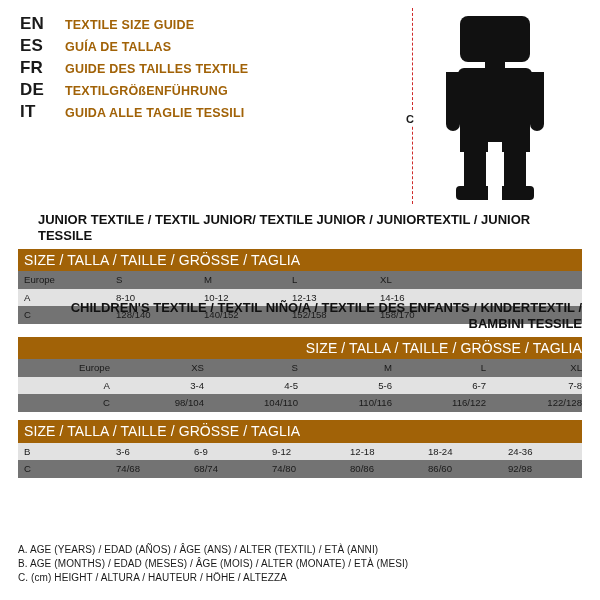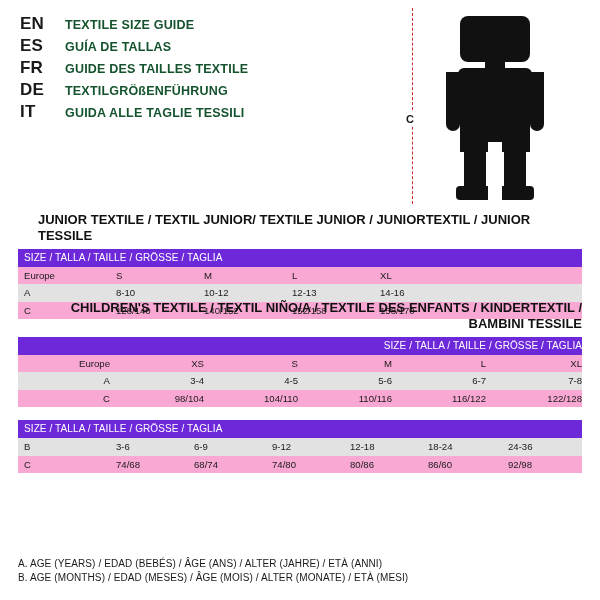--- a/index.html
+++ b/index.html
@@ -38,21 +38,21 @@
     width: 45px;
     font-size: 17px;
     font-weight: bold;
     letter-spacing: 0.2px;
     color: #1a1a1a;
   }
   .lang-title {
     font-size: 12.5px;
     font-weight: bold;
     letter-spacing: 0.2px;
-    color: #14532d;
+    color: #a16207;
   }
 
   
   .figure-area {
     position: absolute;
     right: 26px;
     top: 8px;
     width: 170px;
     height: 200px;
   }
@@ -102,32 +102,32 @@
     table-layout: fixed;
   }
   table.sizes td {
     font-size: 9.6px;
     padding: 3px 0 3px 6px;
     color: #1a1a1a;
     vertical-align: middle;
     line-height: 1.2;
   }
   tr.band td {
-    background: #6d28d9;
+    background: #a16207;
     color: #ffffff;
-    font-size: 10px;
+    font-size: 14px;
     font-weight: normal;
     padding: 3px 0 3px 6px;
     letter-spacing: 0.1px;
   }
   tr.shaded td {
     background: #e2e2e2;
   }
   tr.plain td {
-    background: #f9a8d4;
+    background: #737373;
   }
 
   
   .footnotes {
     position: absolute;
     left: 18px;
     bottom: 14px;
     width: 564px;
   }
   .footnotes div {
@@ -311,17 +311,18 @@
         <td>74/80</td>
         <td>80/86</td>
         <td>86/60</td>
         <td>92/98</td>
       </tr>
     </tbody>
       </table>
   </div>
 
   <div class="footnotes">
-    <div>A. AGE (YEARS) / EDAD (BEBÉS) / ÂGE (ANS) / ALTER (JAHRE) / ETÀ (ANNI)</div>
+    <div>A. AGE (YEARS) / EDAD (AÑOS) / ÂGE (ANS) / ALTER (TEXTIL) / ETÀ (ANNI)</div>
     <div>B. AGE (MONTHS) / EDAD (MESES) / ÂGE (MOIS) / ALTER (MONATE) / ETÀ (MESI)</div>
+    <div>C. (cm) HEIGHT / ALTURA / HAUTEUR / HÖHE / ALTEZZA</div>
   </div>
 
 </div>
 
 </body></html>

